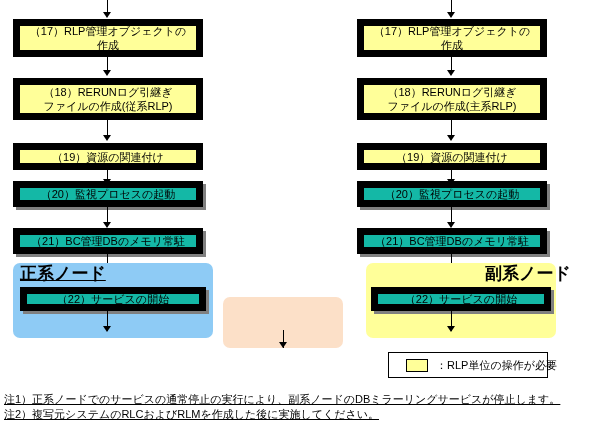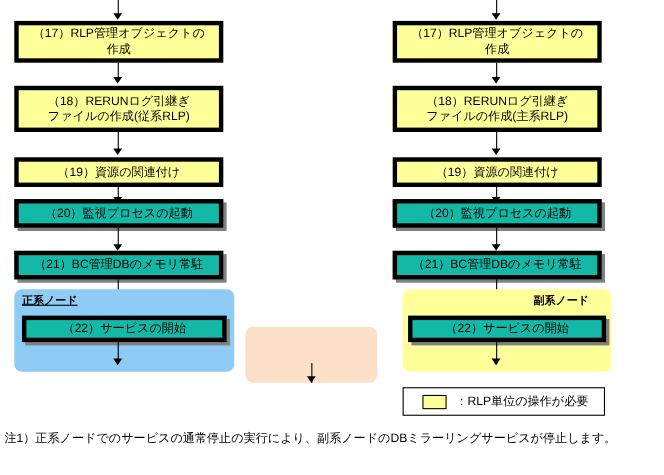--- a/index.html
+++ b/index.html
@@ -20,21 +20,21 @@
     position: absolute;
     left: 0; top: 0;
     width: 604px;
     height: 432px;
   }
 
   
   .node {
     position: absolute;
     box-sizing: border-box;
-    border: 4px solid #000000;
+    border: 7px solid #000000;
     display: flex;
     align-items: center;
     justify-content: center;
     text-align: center;
     font-size: 11px;
     line-height: 14px;
     letter-spacing: 0px;
     white-space: pre-line;
     padding: 0 2px;
   }
@@ -51,21 +51,21 @@
     position: absolute;
     box-sizing: border-box;
     border-radius: 7px;
   }
   .group.blue   { background: #8ecbf5; }
   .group.yellow { background: #ffff99; }
   .group.peach  { background: #fce0c8; }
 
   .group-label {
     position: absolute;
-    font-size: 10px;
+    font-size: 17px;
     font-weight: bold;
     line-height: 13px;
     white-space: nowrap;
   }
   .group-label.underlined {
     text-decoration: underline;
   }
 
   
   .arrow {
@@ -108,20 +108,21 @@
   }
 
   
   #notes {
     position: absolute;
     left: 4px;
     top: 392px;
     width: 600px;
     font-size: 11px;
     line-height: 15px;
+    text-decoration: underline;
   }
   .note-line {
     white-space: nowrap;
   }
 </style>
 </head>
 <body>
 
 <div id="canvas">
 
@@ -200,22 +201,23 @@
   <div class="arrow-head" style="left:447px; top:280px;"></div>
 
   <div class="group yellow" style="left:366px; top:263px; width:190px; height:75px;"></div>
   <div class="group-label" style="left:485px; top:267px;text-align:right;">副系ノード</div>
 
   <div class="node white" style="left:371px; top:287px; width:180px; height:24px;">（22）サービスの開始</div>
 
   <div class="arrow" style="left:451px; top:311px; height:20px;"></div>
   <div class="arrow-head" style="left:447px; top:326px;"></div>
 
-  <div id="legend-box" style="left:366px; top:352px; width:184px; height:26px;padding-left:17px;">
+  <div id="legend-box" style="left:388px; top:352px; width:160px; height:26px;padding-left:17px;">
     <span id="legend-swatch"></span>
     <span id="legend-text">：RLP単位の操作が必要</span>
   </div>
 
   <div id="notes">
     <div class="note-line">注1）正系ノードでのサービスの通常停止の実行により、副系ノードのDBミラーリングサービスが停止します。</div>
+    <div class="note-line">注2）複写元システムのRLCおよびRLMを作成した後に実施してください。</div>
   </div>
 
 </div>
 
 </body></html>

